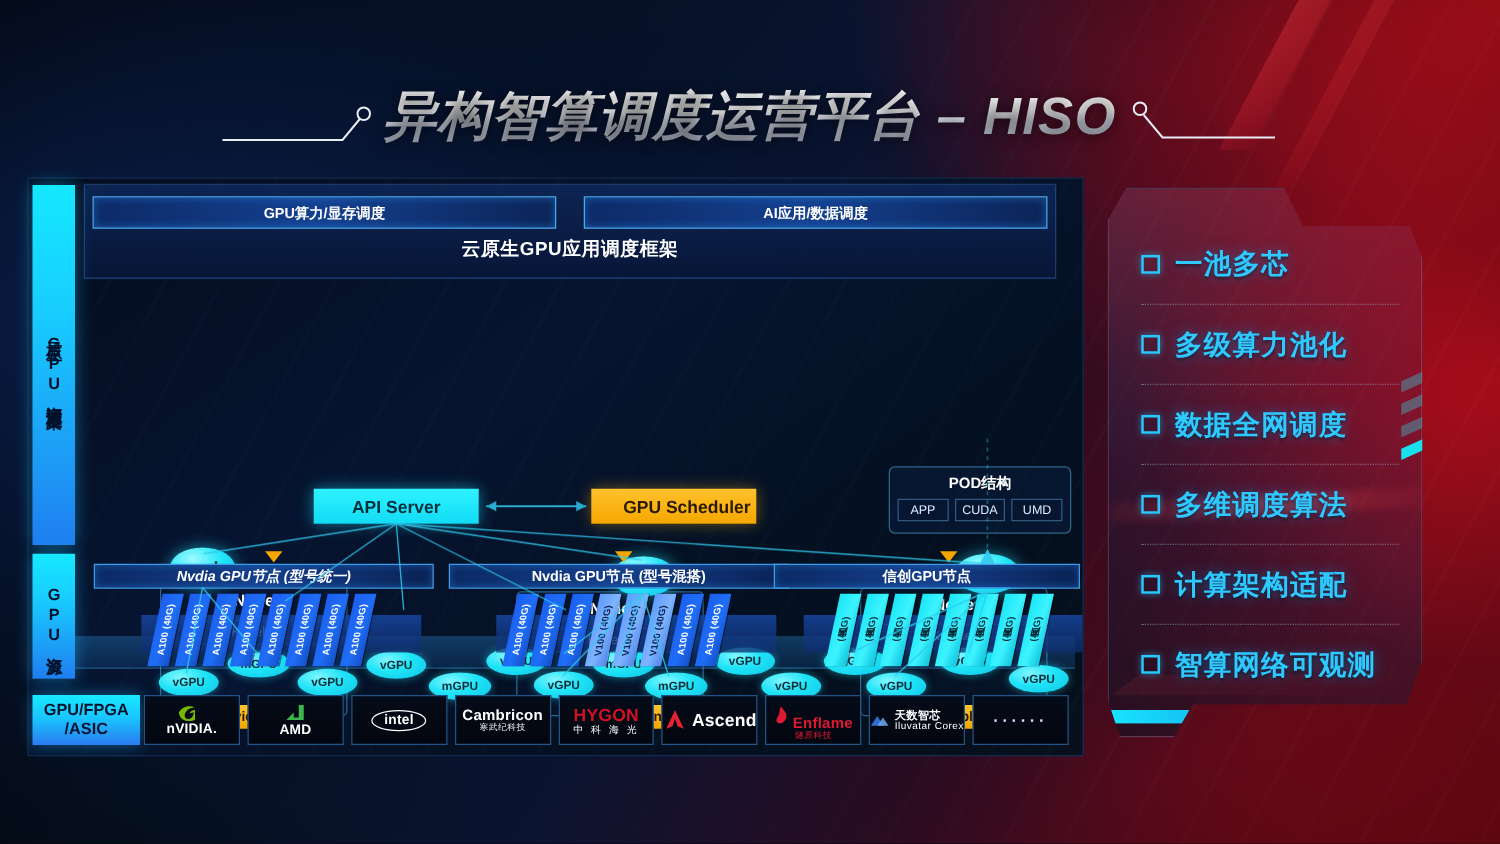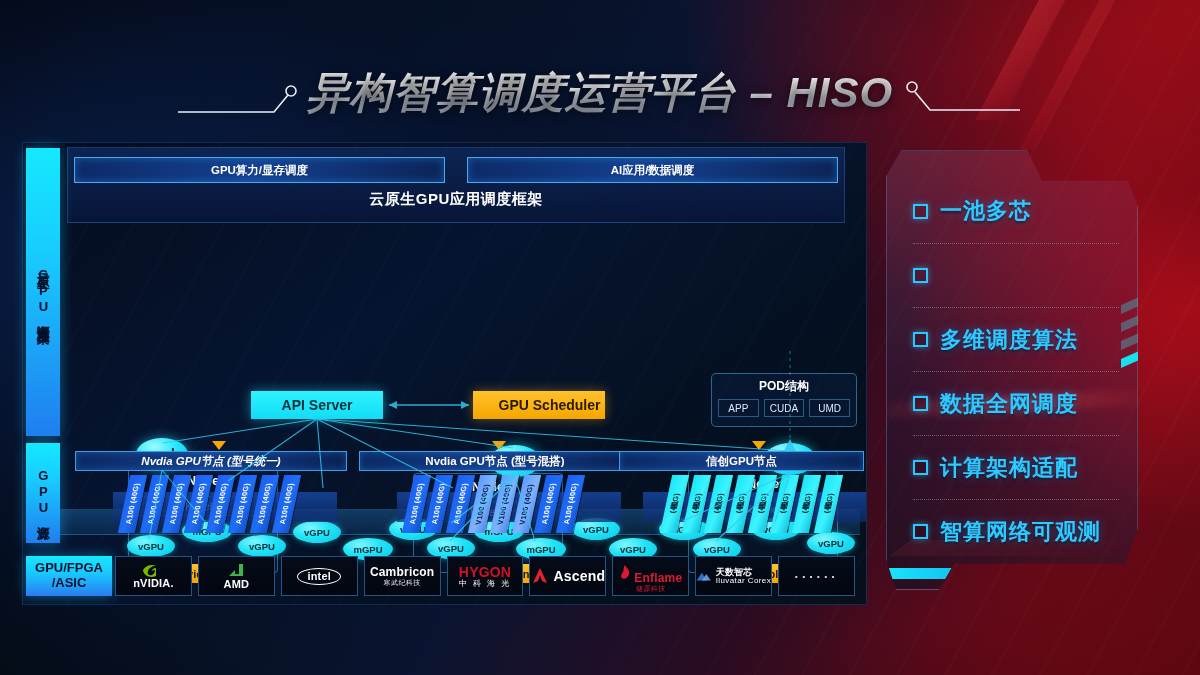--- a/index.html
+++ b/index.html
@@ -528,31 +528,32 @@
   <div class="rp-chev" style="top:204px;background:#19e0ef;"></div>
   <div class="rp-tab"></div>
 
   <div id="bullets">
     <div class="bullet">
       <span class="bx"></span>
       <span class="btxt">一池多芯</span>
     </div>
     <div class="bullet">
       <span class="bx"></span>
+      <span class="btxt">多级算力池化</span>
+    </div>
+    <div class="bullet">
+      <span class="bx"></span>
+      <span class="btxt">数据全网调度</span>
     </div>
     <div class="bullet">
       <span class="bx"></span>
       <span class="btxt">多维调度算法</span>
     </div>
     <div class="bullet">
       <span class="bx"></span>
-      <span class="btxt">数据全网调度</span>
-    </div>
-    <div class="bullet">
-      <span class="bx"></span>
       <span class="btxt">计算架构适配</span>
     </div>
     <div class="bullet">
       <span class="bx"></span>
       <span class="btxt">智算网络可观测</span>
     </div>
   </div>
 </div>
 
 </body></html>

